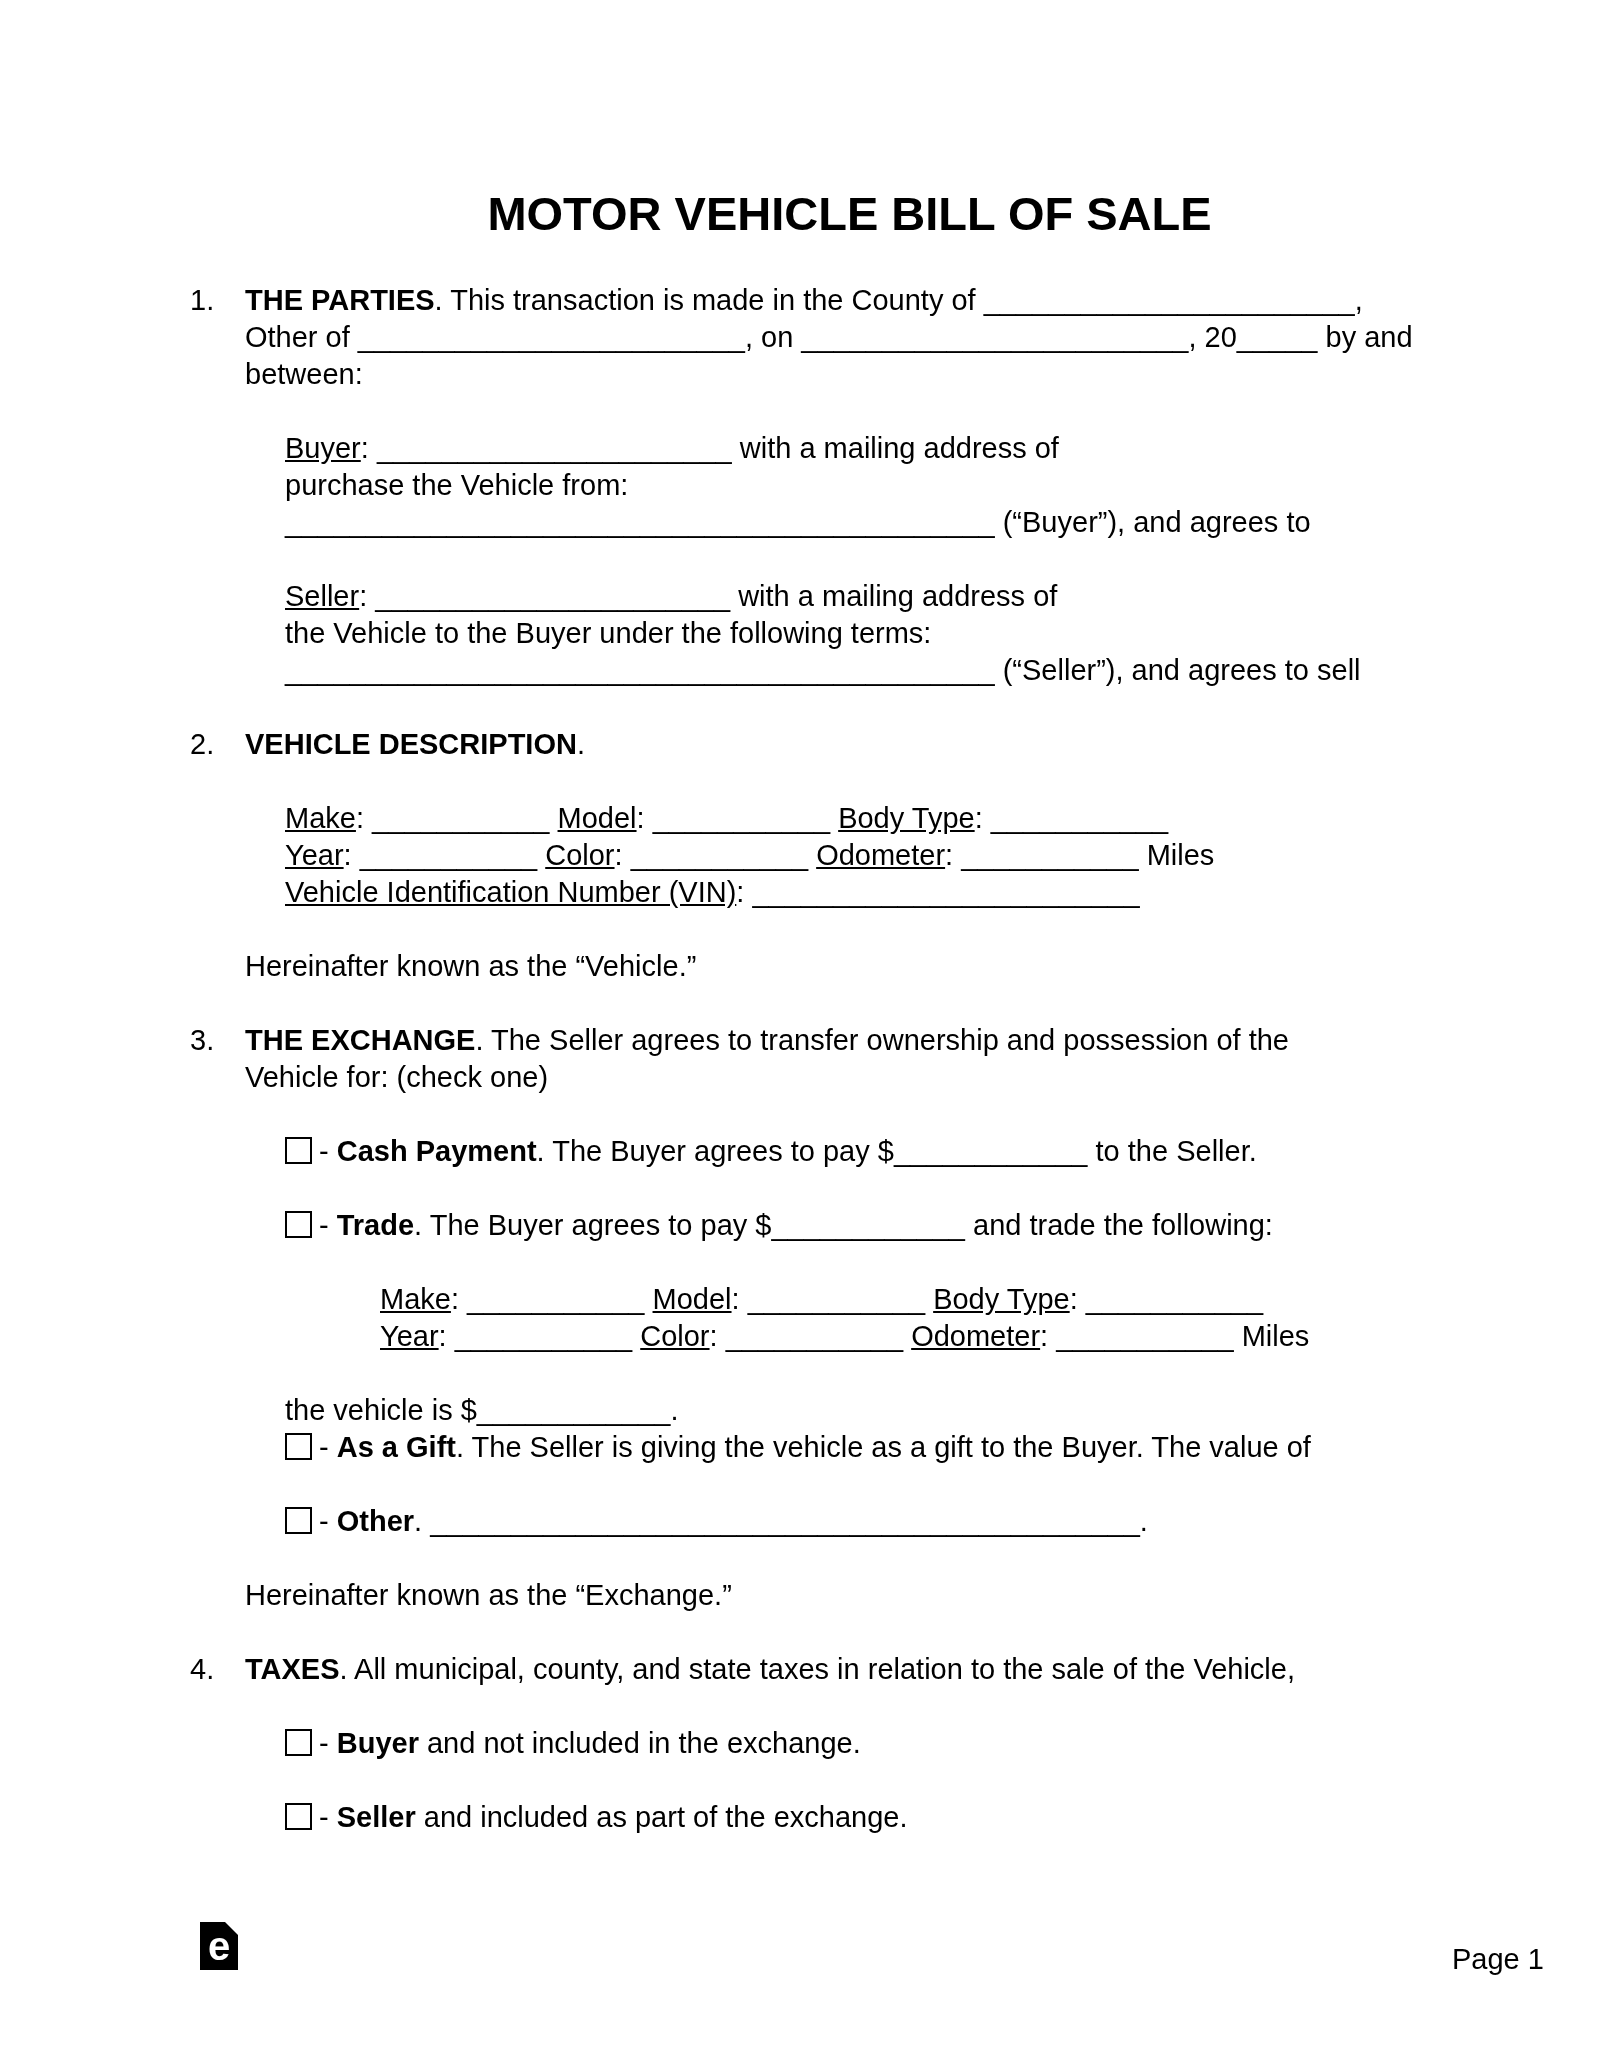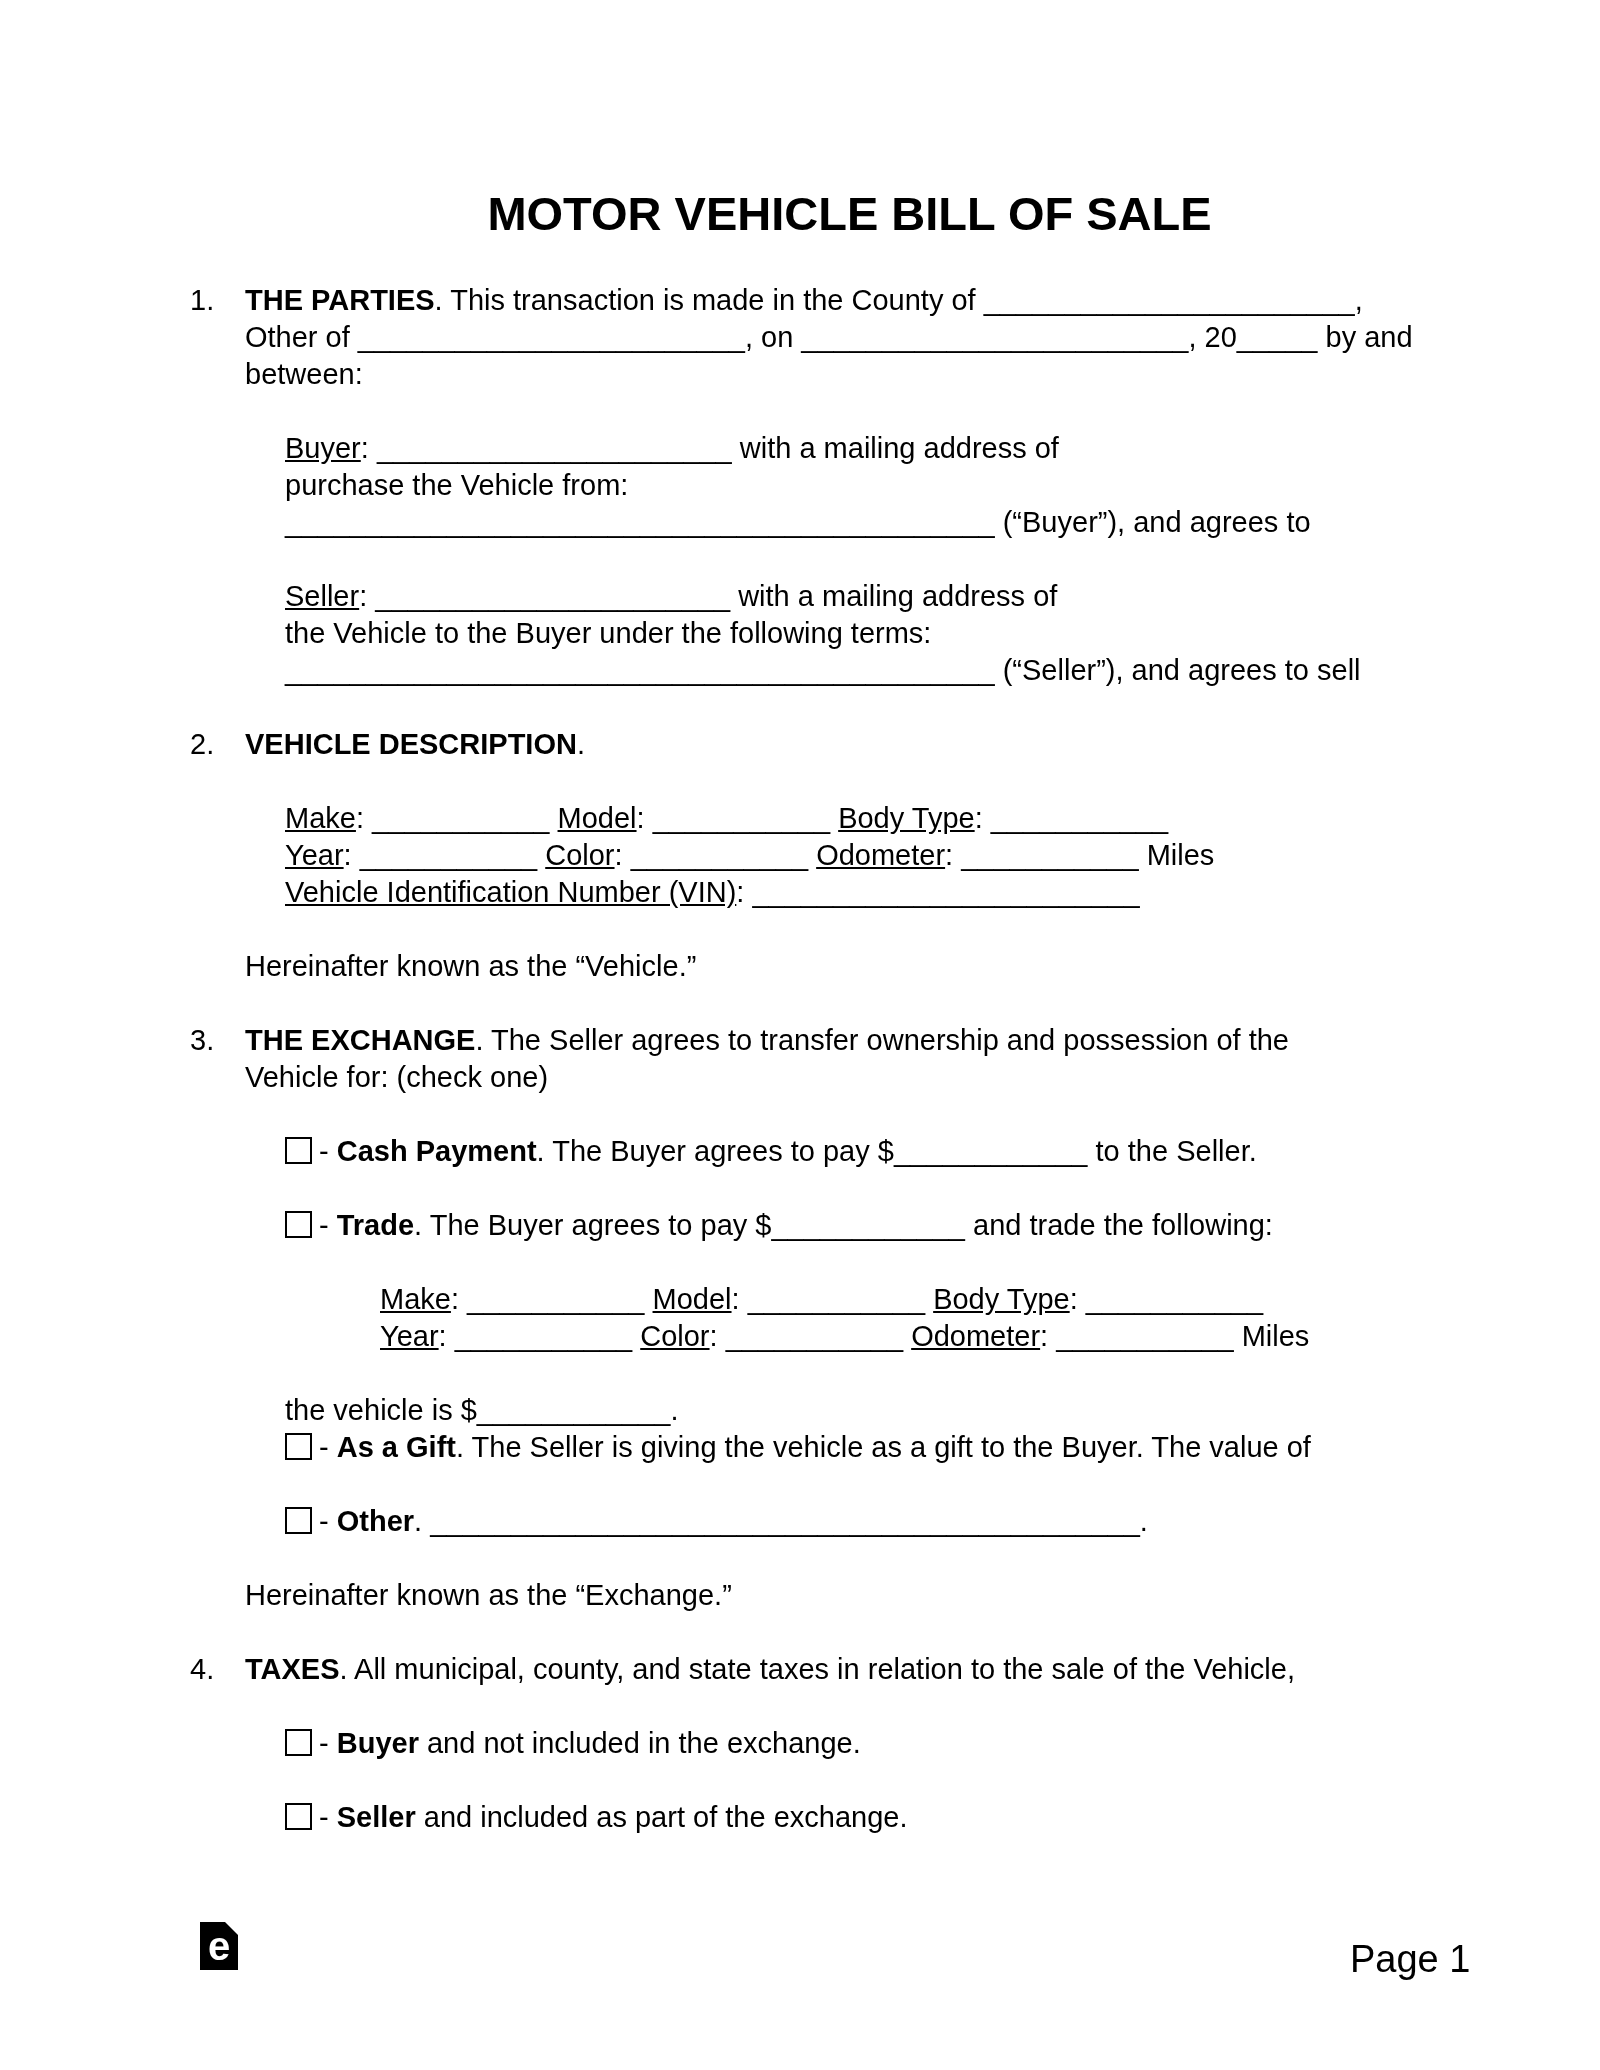--- a/index.html
+++ b/index.html
@@ -62,21 +62,21 @@
   .logo .e {
     position: absolute;
     left: 50%;
     transform: translateX(-50%);
     bottom: 4px;
     color: #fff;
     font-weight: bold;
     font-size: 40px;
     line-height: 1;
   }
-  .page-num { position: absolute; left: 1350px; top: 1941px; font-size: 38px; line-height: 37px; }
+  .page-num { position: absolute; left: 1452px; top: 1941px; font-size: 29px; line-height: 37px; }
 </style>
 </head>
 <body>
 
 <div class="page">
   <h1 class="title">MOTOR VEHICLE BILL OF SALE</h1>
   <div id="doc-body">
       <div class="line section"><span class="num">1.</span><span class="b">THE PARTIES</span><span>. This transaction is made in the County of </span><span>_______________________</span><span>,</span></div>
       <div class="line indent-0"><span>Other of </span><span>________________________</span><span>, on </span><span>________________________</span><span>, 20</span><span>_____</span><span> by and</span></div>
       <div class="line indent-0"><span>between:</span></div>

